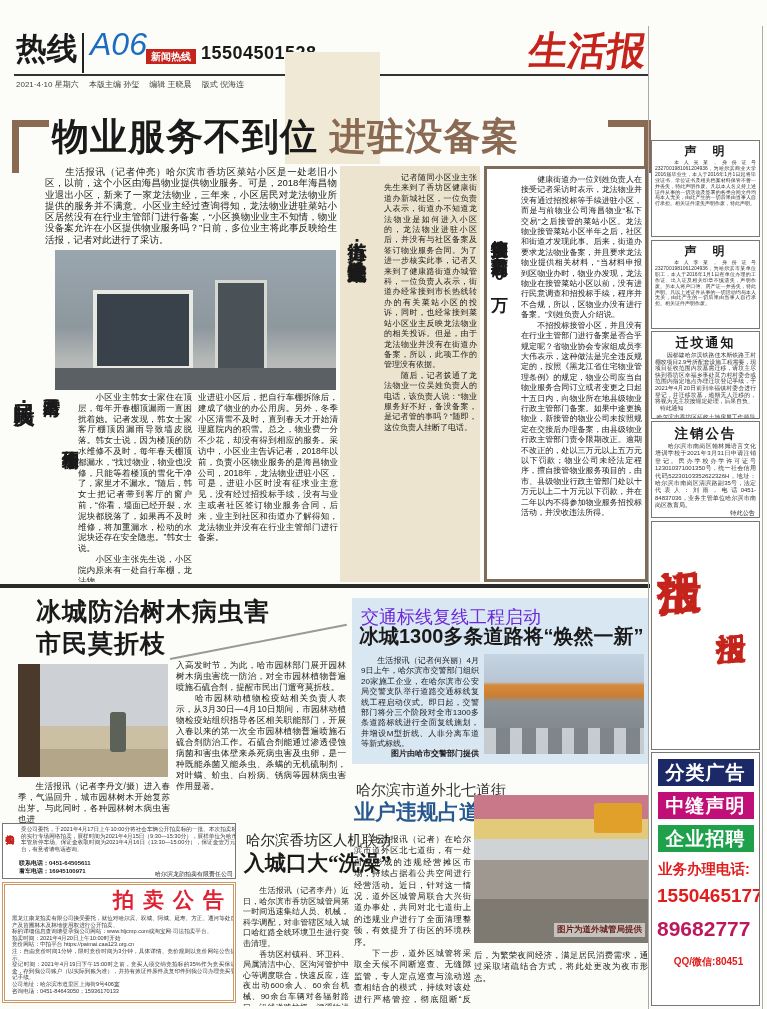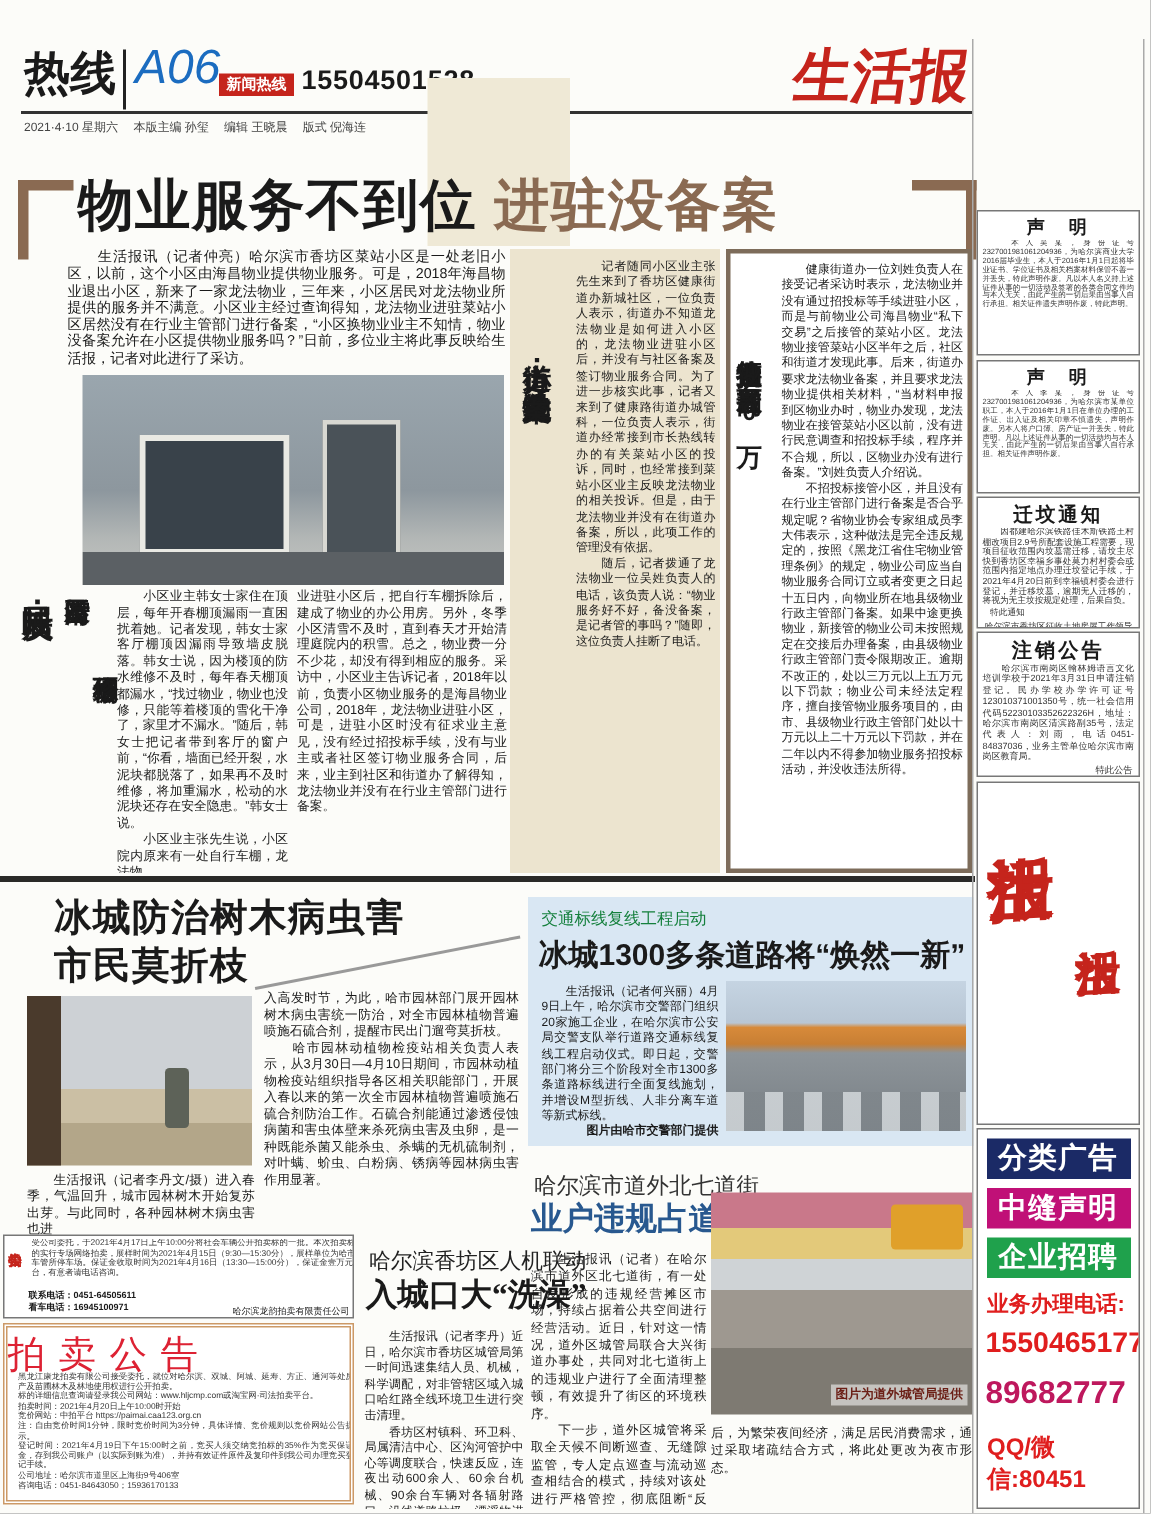--- a/index.html
+++ b/index.html
@@ -78,33 +78,33 @@
 
   <div class="abs boxed" style="left:2px;top:823px;width:234px;height:56px;">
     <div class="abs vtext" style="left:2px;top:4px;height:48px;font-size:9px;font-weight:700;color:#c5241c;">拍卖公告</div>
     <div class="abs tiny" style="left:15px;top:2px;width:216px;height:33px;">受公司委托，于2021年4月17日上午10:00分将社会车辆公开拍卖标的一批。本次拍卖标的实行专场网络拍卖，展样时间为2021年4月15日（9:30—15:30分），展样单位为哈市车管所停车场。保证金收取时间为2021年4月16日（13:30—15:00分），保证金壹万元/台，有意者请电话咨询。</div>
     <div class="abs" style="left:16px;top:35px;font-size:6px;font-weight:700;">联系电话：0451-64505611</div>
     <div class="abs" style="left:16px;top:43px;font-size:6px;font-weight:700;">看车电话：16945100971</div>
     <div class="abs" style="left:118px;top:46px;width:112px;font-size:6px;text-align:right;">哈尔滨龙韵拍卖有限责任公司</div>
   </div>
 
   <div class="abs" style="left:2px;top:882px;width:234px;height:121px;border:3px double #c96;background:#fff;box-sizing:border-box;overflow:hidden;">
-    <div style="text-align:left;font-size:25px;font-weight:400;color:#d23;letter-spacing:9px;margin-top:1px;">拍卖公告</div>
+    <div style="text-align:right;font-size:21px;font-weight:700;color:#d23;letter-spacing:9px;margin-top:1px;">拍卖公告</div>
     <div class="abs tiny" style="left:4px;top:30px;width:224px;height:86px;">黑龙江康龙拍卖有限公司接受委托，就位对哈尔滨、双城、阿城、延寿、方正、通河等处房产及苗圃林木及林地使用权进行公开拍卖。
 标的详细信息查询请登录我公司网站：www.hljcmp.com或淘宝网·司法拍卖平台。
 拍卖时间：2021年4月20日上午10:00时开始
 竞价网站：中拍平台 https://paimai.caa123.org.cn
 注：自由竞价时间1分钟，限时竞价时间为3分钟，具体详情、竞价规则以竞价网站公告提示。
 登记时间：2021年4月19日下午15:00时之前，竞买人须交纳竞拍标的35%作为竞买保证金，存到我公司账户（以实际到账为准），并持有效证件原件及复印件到我公司办理竞买登记手续。
 公司地址：哈尔滨市道里区上海街9号406室
 咨询电话：0451-84643050；15936170133</div>
   </div>
 
   <div class="abs" style="left:352px;top:598px;width:297px;height:166px;background:#d9e7f3;">
-    <div class="abs" style="left:9px;top:7px;font-size:11px;color:#15803d;">交通标线复线工程启动</div>
+    <div class="abs" style="left:9px;top:7px;font-size:18px;color:#6d28d9;">交通标线复线工程启动</div>
     <div class="abs" style="left:7px;top:25px;font-size:20px;font-weight:900;white-space:nowrap;">冰城1300多条道路将“焕然一新”</div>
     <div class="abs just" style="left:9px;top:58px;width:118px;height:92px;font-size:8px;line-height:10.4px;">　　生活报讯（记者何兴丽）4月9日上午，哈尔滨市交警部门组织20家施工企业，在哈尔滨市公安局交警支队举行道路交通标线复线工程启动仪式。即日起，交警部门将分三个阶段对全市1300多条道路标线进行全面复线施划，并增设M型折线、人非分离车道等新式标线。</div>
     <div class="abs" style="left:9px;top:150px;width:118px;font-size:8px;font-weight:600;text-align:right;">图片由哈市交警部门提供</div>
     <div class="abs photo" style="left:132px;top:56px;width:160px;height:100px;background:linear-gradient(180deg,#c5d4e2 0%,#b8c6d4 28%,#d78a3a 31%,#c87f34 42%,#8d9499 48%,#787f85 100%);">
       <div class="abs" style="left:0;top:74px;width:160px;height:26px;background:repeating-linear-gradient(90deg,#d8dde0 0 12px,#7f868b 12px 26px);opacity:.8;"></div>
     </div>
   </div>
 
   <div class="abs" style="left:246px;top:831px;font-size:14.5px;color:#222;white-space:nowrap;">哈尔滨香坊区人机联动</div>
   <div class="abs" style="left:244px;top:849px;font-size:21px;font-weight:900;font-family:'Liberation Serif','DejaVu Serif',serif;white-space:nowrap;">入城口大“洗澡”</div>
@@ -154,16 +154,16 @@
     <div class="abs vtext" style="left:64px;top:88px;height:134px;font-size:30px;font-weight:900;color:#c5241c;transform:skewY(-3deg);">生活报</div>
   </div>
 
   <div class="abs boxed" style="left:651px;top:752px;width:109px;height:254px;">
     <div class="label-chip" style="background:#1b2a66;">分类广告</div>
     <div class="label-chip" style="background:#c01077;">中缝声明</div>
     <div class="label-chip" style="background:#1fa14c;">企业招聘</div>
     <div style="margin-top:8px;text-align:left;padding-left:6px;color:#e01e1e;font-weight:800;font-size:14.5px;">业务办理电话:</div>
     <div style="margin-top:6px;text-align:left;padding-left:5px;color:#e01e1e;font-weight:800;font-size:19px;">15504651777</div>
     <div style="margin-top:10px;text-align:left;padding-left:5px;color:#be185d;font-weight:800;font-size:21px;">89682777</div>
-    <div style="margin-top:14px;text-align:left;padding-left:6px;color:#e01e1e;font-weight:800;font-size:16px;">QQ/微信:80451</div>
+    <div style="margin-top:14px;text-align:center;padding-left:6px;color:#e01e1e;font-weight:800;font-size:10px;">QQ/微信:80451</div>
   </div>
 
 </div>
 
 </body></html>

